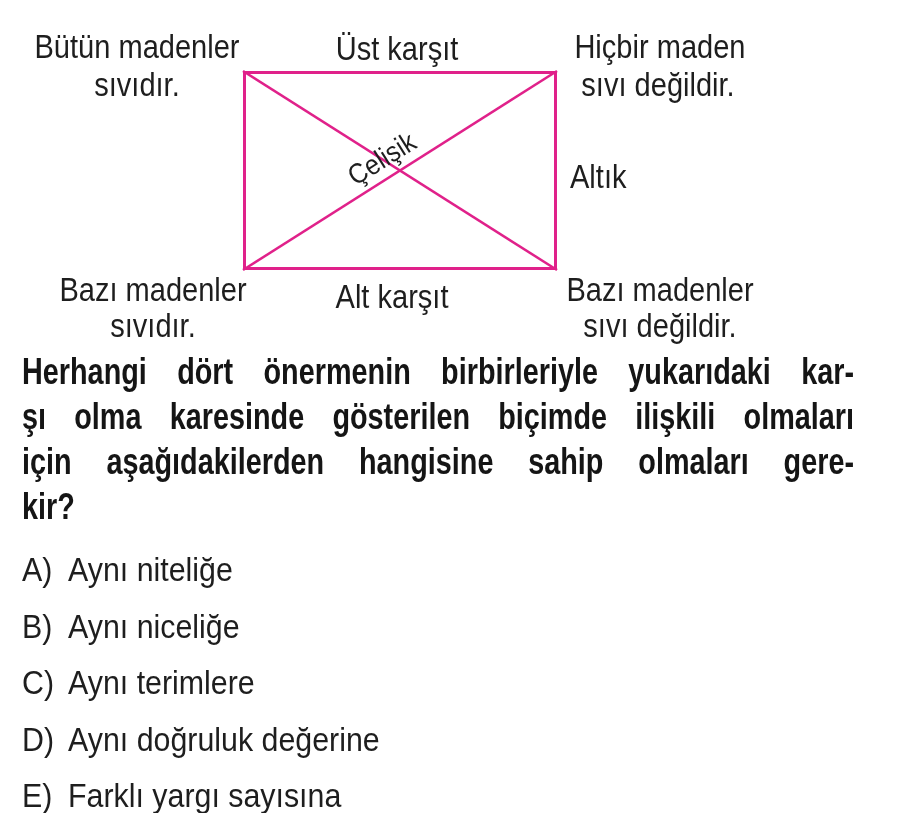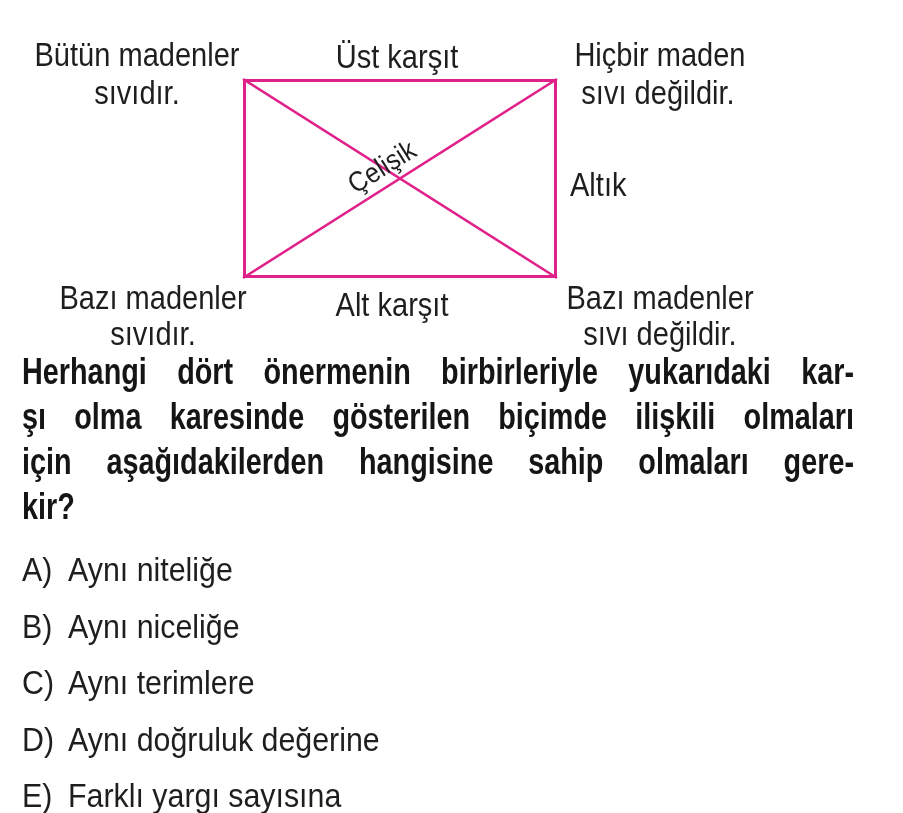--- a/index.html
+++ b/index.html
@@ -11,21 +11,21 @@
   .page {
     position: relative;
     width: 903px;
     height: 813px;
     background: #ffffff;
     overflow: hidden;
     color: #1e1e1e;
   }
 
   
-  .diagram { position: absolute; left: 0; top: 16px; width: 903px; height: 340px; }
+  .diagram { position: absolute; left: 0; top: 8px; width: 903px; height: 340px; }
   .square-svg { position: absolute; left: 243px; top: 63px; overflow: visible; }
 
   .dlabel {
     position: absolute;
     font-size: 33px;
     line-height: 38px;
     color: #1e1e1e;
     white-space: nowrap;
     transform: scaleX(0.88);
   }

